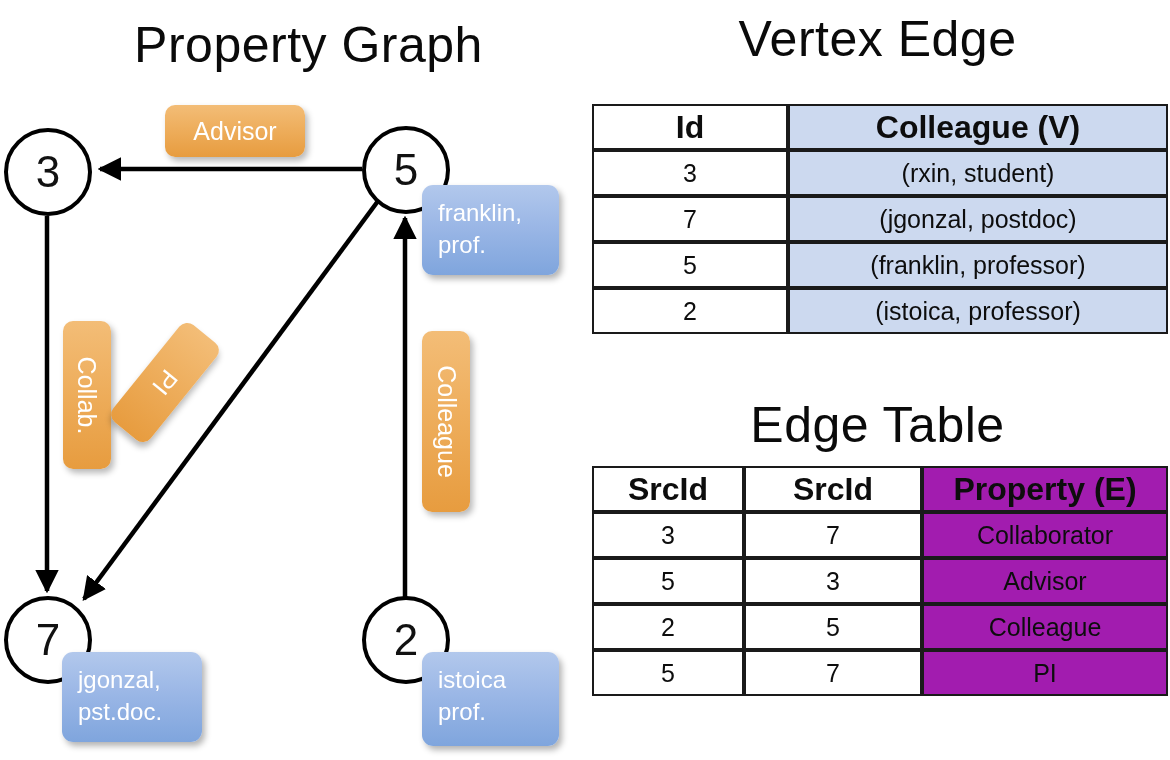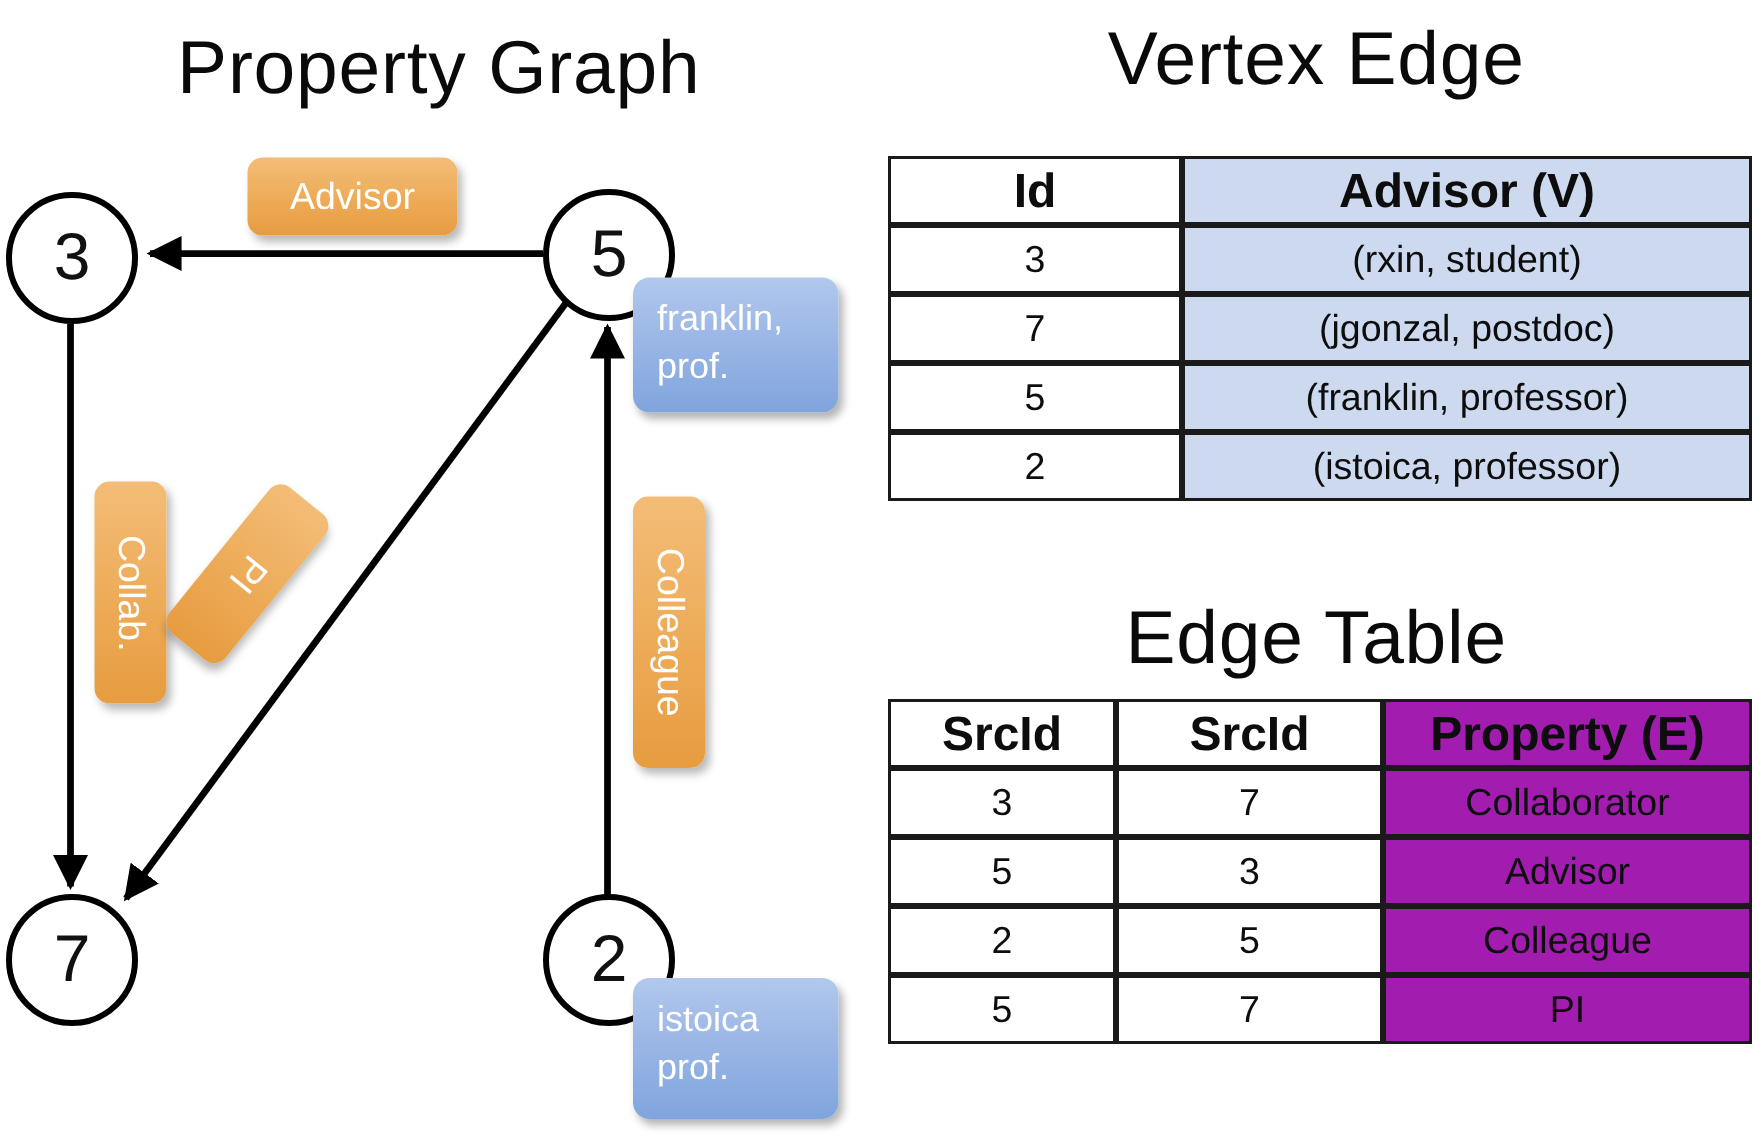--- a/index.html
+++ b/index.html
@@ -21,21 +21,21 @@
     position: absolute;
     font-family: "Liberation Sans", sans-serif;
     font-weight: 300;
     font-size: 50px;
     line-height: 1;
     color: #0a0a0a;
     letter-spacing: 0.5px;
     white-space: nowrap;
     text-align: center;
   }
-  #title-property-graph { left: 0;   top: 20px;  width: 585px; }
+  #title-property-graph { left: 0;   top: 20px;  width: 585px; padding-left: 16px; }
   #title-vertex-table   { left: 585px; top: 14px; width: 585px; }
   #title-edge-table     { left: 585px; top: 400px; width: 585px; }
 
   
   #graph-panel {
     position: absolute;
     left: 0; top: 0;
     width: 585px; height: 760px;
   }
   #graph-edges {
@@ -207,20 +207,22 @@
   </div>
   <div class="vertex-node" id="node-7">
     <span class="vid">7</span>
   </div>
   <div class="vertex-node" id="node-2">
     <span class="vid">2</span>
   </div>
 
   <div class="prop-box" id="prop-5">franklin,
 prof.</div>
+  <div class="prop-box" id="prop-7">jgonzal,
+pst.doc.</div>
   <div class="prop-box" id="prop-2">istoica
 prof.</div>
 
   <div class="edge-chip" id="chip-advisor">
     <span>Advisor</span>
   </div>
 
   <div class="edge-chip" id="chip-collab">
     <span class="chip-vert-label">Collab.</span>
   </div>
@@ -235,21 +237,21 @@
 </div>
 
 <table class="data-table" id="vertex-table">
   <colgroup>
     <col class="c-id">
       <col class="c-prop">
   </colgroup>
   <thead>
     <tr>
       <th class="col-plain gutter-left">Id</th>
-      <th class="col-blue">Advisor (V)</th>
+      <th class="col-blue">Colleague (V)</th>
     </tr>
   </thead>
   <tbody>
     <tr>
       <td class="col-plain gutter-left">3</td>
       <td class="col-blue">(rxin, student)</td>
     </tr>
     <tr>
       <td class="col-plain gutter-left">7</td>
       <td class="col-blue">(jgonzal, postdoc)</td>

